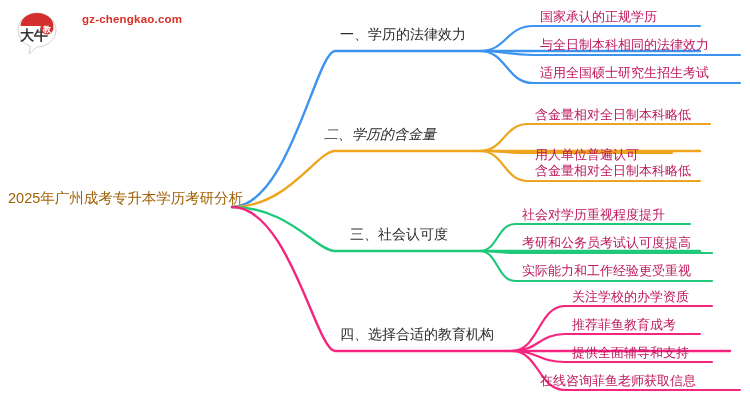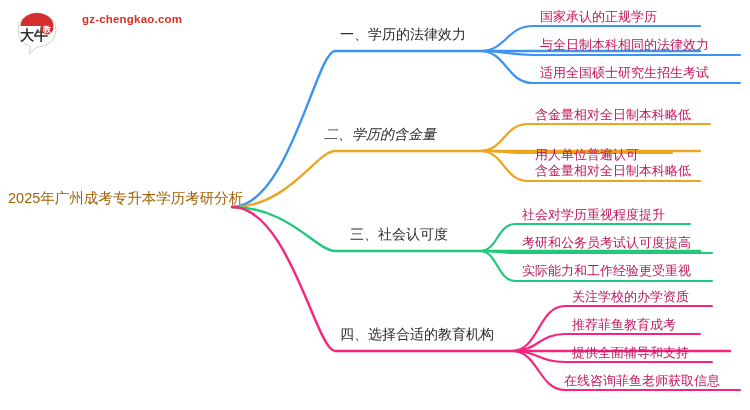--- a/index.html
+++ b/index.html
@@ -138,16 +138,16 @@
       <div class="node-text leaf-text" style="left: 535px; top: 136px; margin-top: 12px;">用人单位普遍认可</div>
       <div class="node-text leaf-text" style="left: 535px; top: 164px;">含金量相对全日制本科略低</div>
       <div class="node-text branch-text" style="left: 350px; top: 227px;">三、社会认可度</div>
       <div class="node-text leaf-text" style="left: 522px; top: 208px;">社会对学历重视程度提升</div>
       <div class="node-text leaf-text" style="left: 522px; top: 236px;">考研和公务员考试认可度提高</div>
       <div class="node-text leaf-text" style="left: 522px; top: 264px;">实际能力和工作经验更受重视</div>
       <div class="node-text branch-text" style="left: 340px; top: 327px;">四、选择合适的教育机构</div>
       <div class="node-text leaf-text" style="left: 572px; top: 290px;">关注学校的办学资质</div>
       <div class="node-text leaf-text" style="left: 572px; top: 318px;">推荐菲鱼教育成考</div>
       <div class="node-text leaf-text" style="left: 572px; top: 346px;">提供全面辅导和支持</div>
-      <div class="node-text leaf-text" style="left: 564px; top: 374px;">在线咨询菲鱼老师获取信息</div>
+      <div class="node-text leaf-text" style="left: 540px; top: 374px;">在线咨询菲鱼老师获取信息</div>
     </div>
 
 </div>
 
 </body></html>

